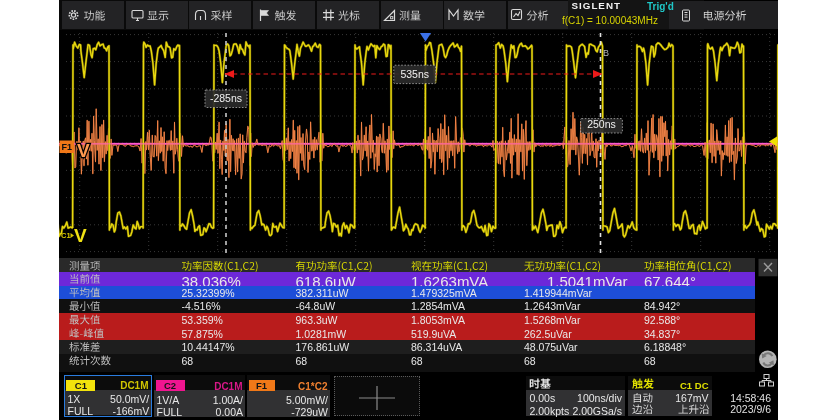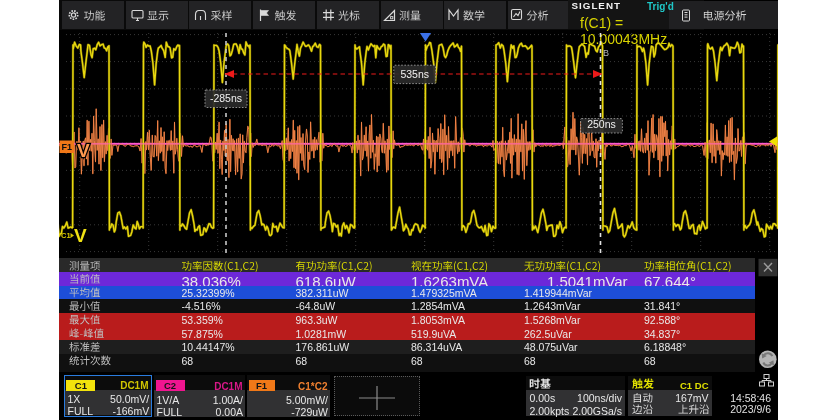--- a/index.html
+++ b/index.html
@@ -11,21 +11,21 @@
       <div style="position:absolute;left:130.4px;top:1px;width:62px;height:28px;background:#232325"></div>
       <div style="position:absolute;left:194.1px;top:1px;width:62px;height:28px;background:#232325"></div>
       <div style="position:absolute;left:257.8px;top:1px;width:62px;height:28px;background:#232325"></div>
       <div style="position:absolute;left:321.5px;top:1px;width:62px;height:28px;background:#232325"></div>
       <div style="position:absolute;left:385.2px;top:1px;width:62px;height:28px;background:#232325"></div>
       <div style="position:absolute;left:448.9px;top:1px;width:62px;height:28px;background:#232325"></div>
 <div style="position:absolute;left:508.5px;top:0;width:101px;height:29px;background:#141414"></div>
 <div style="position:absolute;left:610px;top:1px;width:109px;height:28px;background:#202022"></div>
 <div style="position:absolute;left:512.5px;top:-0.5px;width:100px;font-weight:bold;font-size:9.8px;letter-spacing:1px;color:#f2f2f2">SIGLENT</div>
 <div style="position:absolute;left:588px;top:0.5px;font-weight:bold;font-size:10px;color:#1fc8c8">Trig'd</div>
-<div style="position:absolute;left:521px;top:15px;font-size:14px;color:#d8d400">f(C1) = 10.00043MHz</div>
+<div style="position:absolute;left:503px;top:15px;font-size:10px;color:#d8d400">f(C1) = 10.00043MHz</div>
 <svg style="position:absolute;left:8px;top:8px" width="13" height="14" viewBox="0 0 13 14">
         <g fill="none" stroke="#d9d9d9">
           <circle cx="6.5" cy="7" r="4.2" stroke-width="1.6" stroke-dasharray="1.6 1.25"></circle>
           <circle cx="6.5" cy="7" r="2.1" stroke-width="1.2"></circle>
         </g>
       </svg>
       <svg style="position:absolute;left:71.5px;top:8px" width="13" height="14" viewBox="0 0 13 14">
         <g fill="none" stroke="#d9d9d9" stroke-width="1.1">
           <rect x="1" y="2.5" width="11" height="7.5" rx="1"></rect>
           <path d="M5 12.5 H8 M6.5 10 V12.5"></path>
@@ -85,21 +85,21 @@
       <span style="position:absolute;left:236.5px;top:1.2px">382.311uW</span>
       <span style="position:absolute;left:352px;top:1.2px">1.479325mVA</span>
       <span style="position:absolute;left:465px;top:1.2px">1.419944mVar</span>
       <span style="position:absolute;left:585px;top:14px">75.24427°</span>
     </div>
     <div style="position:absolute;left:0;top:299.2px;width:695.5px;height:13.6px;background:#101010;font-size:10.5px;color:#e8e8e8">
       <span style="position:absolute;left:122.5px;top:1.2px">-4.516%</span>
       <span style="position:absolute;left:236.5px;top:1.2px">-64.8uW</span>
       <span style="position:absolute;left:352px;top:1.2px">1.2854mVA</span>
       <span style="position:absolute;left:465px;top:1.2px">1.2643mVar</span>
-      <span style="position:absolute;left:585px;top:1.2px">31.841°</span>
+      <span style="position:absolute;left:585px;top:1.2px">84.942°</span>
     </div>
     <div style="position:absolute;left:0;top:312.8px;width:695.5px;height:13.6px;background:#b91c1c;font-size:10.5px;color:#e8e8e8">
       <span style="position:absolute;left:122.5px;top:1.2px">53.359%</span>
       <span style="position:absolute;left:236.5px;top:1.2px">963.3uW</span>
       <span style="position:absolute;left:352px;top:1.2px">1.8053mVA</span>
       <span style="position:absolute;left:465px;top:1.2px">1.5268mVar</span>
       <span style="position:absolute;left:585px;top:1.2px">92.588°</span>
     </div>
     <div style="position:absolute;left:0;top:326.4px;width:695.5px;height:13.6px;background:#b91c1c;font-size:10.5px;color:#e8e8e8">
       <span style="position:absolute;left:122.5px;top:1.2px">57.875%</span>

